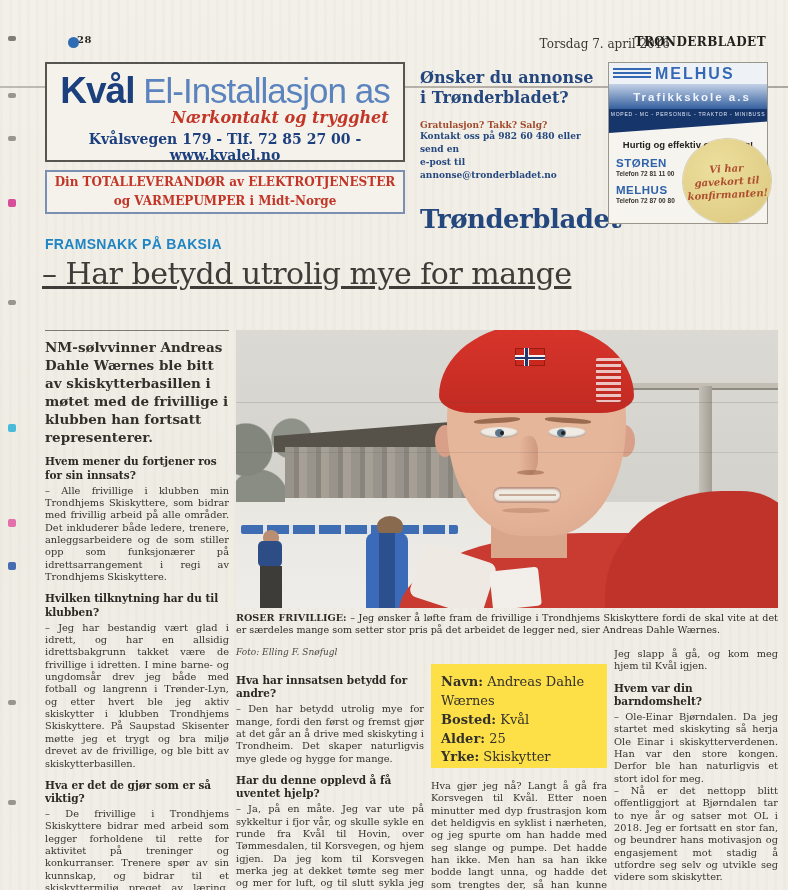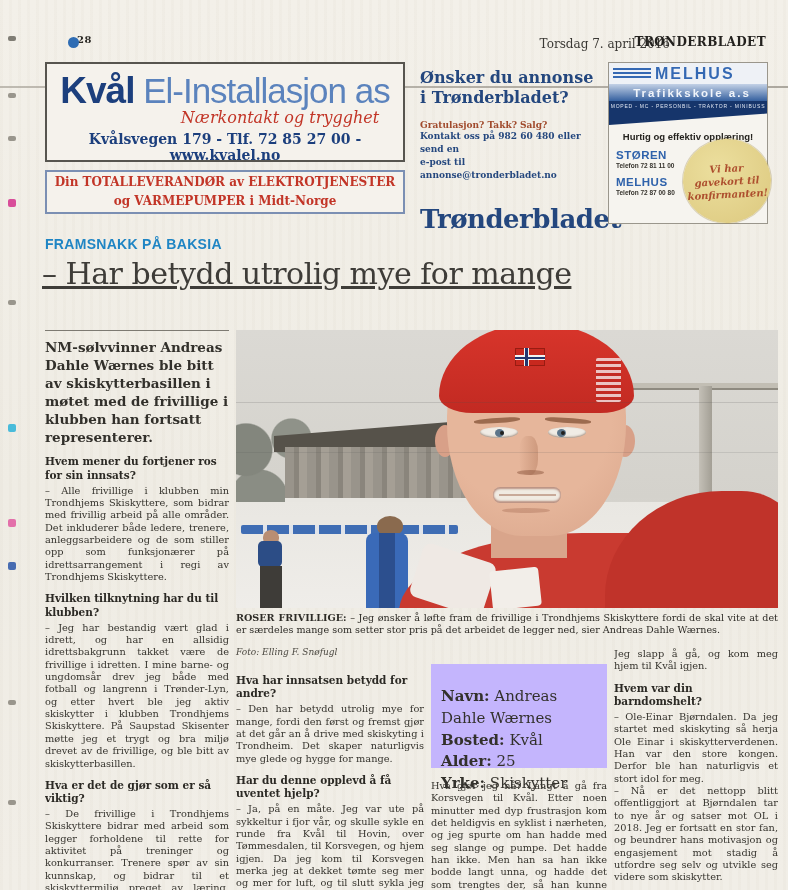--- a/index.html
+++ b/index.html
@@ -22,57 +22,57 @@
   .pg-masthead { position:absolute; right:22px; top:5px; font-size:12px; font-weight:bold; letter-spacing:.4px; color:#23211e; }
   .pg-rule { position:absolute; left:0; top:56px; width:788px; height:2px; background:linear-gradient(90deg,#a9a49a,#8f8a80); opacity:.7; }
 
   
   .reg { width:8px; height:8px; border-radius:2px; opacity:.85; }
 
   
   .kval-box { left:45px; top:62px; width:360px; height:100px; border:2px solid #57554f; background:#f5f2ec; padding-top:6px; text-align:center; }
   .kval-brand-b { font-family:"Liberation Sans",sans-serif; font-weight:800; font-size:37px; color:#1c3f7d; letter-spacing:-1px; }
   .kval-brand-r { font-family:"Liberation Sans",sans-serif; font-weight:500; font-size:35px; color:#5b83bd; letter-spacing:-1px; }
-  .kval-tag { font-size:16px; font-weight:normal; font-style:italic; color:#c23527; margin-top:-4px; padding-left:110px; }
+  .kval-tag { font-size:16px; font-weight:bold; font-style:italic; color:#c23527; margin-top:-4px; padding-left:110px; }
   .kval-addr { font-size:14px; font-weight:bold; color:#1c3f7d; margin-top:4px; }
   .kval-banner { left:45px; top:170px; width:360px; height:44px; border:2px solid #7b8fb3; background:#f5f2ec; display:flex; align-items:center; justify-content:center; text-align:center; }
   .kval-banner span { font-size:12px; line-height:1.55; font-weight:bold; color:#c23527; }
 
   
   .ann-title { font-size:16px; font-weight:800; color:#24477e; line-height:1.25; }
   .ann-sub1 { font-size:9px; font-weight:bold; color:#a04a2c; }
   .ann-sub { font-size:9px; font-weight:bold; color:#24477e; line-height:1.45; }
   .ann-logo { font-size:26px; font-weight:800; color:#24477e; letter-spacing:-.5px; }
 
   
   .mel-box { left:608px; top:62px; width:160px; height:162px; border:1px solid #9a968c; background:#f6f4ef; overflow:visible; }
   .mel-row1 { height:21px; background:#eef1f6; display:flex; align-items:center; padding:0 4px; }
   .mel-stripes { width:38px; height:12px; background:repeating-linear-gradient(180deg,#3468b3 0 2px,#eef1f6 2px 4px); margin-right:4px; }
   .mel-brand { font-family:"Liberation Sans",sans-serif; font-weight:800; font-size:16px; letter-spacing:2px; color:#3468b3; text-shadow:0 0 1px #fff; }
-  .mel-row2 { height:17px; background:linear-gradient(180deg,#c3d1e6,#35609f); display:flex; align-items:center; justify-content:center;padding-left:8px; }
+  .mel-row2 { height:25px; background:linear-gradient(180deg,#c3d1e6,#35609f); display:flex; align-items:center; justify-content:center;padding-left:8px; }
   .mel-brand2 { font-family:"Liberation Sans",sans-serif; font-weight:bold; font-size:11.5px; letter-spacing:2px; color:#f0f4fa; }
   .mel-row3 { height:10px; background:#16356b; display:flex; align-items:center; justify-content:center; }
   .mel-services { font-family:"Liberation Sans",sans-serif; font-size:5px; letter-spacing:.8px; color:#dfe6f2; white-space:nowrap; }
   .mel-wedge { height:14px; background:#16356b; clip-path:polygon(0 0,100% 0,100% 18%,0 100%); }
   .mel-slogan { text-align:center; font-family:"Liberation Sans",sans-serif; font-weight:bold; font-size:9.5px; color:#25231f; margin-top:6px; }
   .mel-loc { font-family:"Liberation Sans",sans-serif; font-weight:800; font-size:11.5px; color:#2f62ab; letter-spacing:.5px; margin:7px 0 0 7px; }
   .mel-tel { font-family:"Liberation Sans",sans-serif; font-weight:bold; font-size:6.5px; color:#36332d; margin:1px 0 0 7px; }
   .mel-sticker { position:absolute; right:-4px; top:76px; width:88px; height:84px; border-radius:50%; background:radial-gradient(circle at 40% 35%,#ecdf9e,#dcc87e); display:flex; align-items:center; justify-content:center; text-align:center; transform:rotate(-3deg); box-shadow:0 0 0 1px rgba(160,140,80,.35); }
   .mel-sticker span { font-size:10px; line-height:1.3; font-weight:bold; font-style:italic; color:#ad4f2e; padding:0 8px; }
 
   
   .kicker { left:45px; top:236px; font-family:"Liberation Sans",sans-serif; font-weight:800; font-size:14px; letter-spacing:.3px; color:#1f85c4; }
   .headline { left:42px; top:256px; width:740px; font-size:30px; font-weight:500; color:#3e3c38; letter-spacing:-.5px;text-decoration:underline; }
 
   .col { position:absolute; overflow:hidden; }
   .lede { border-top:1px solid #7d7a72; padding-top:7px; font-size:13.5px; font-weight:bold; line-height:1.34; color:#32302b; }
   .q { font-size:10.5px; font-weight:bold; line-height:1.25; margin:9px 0 3px; color:#2b2924; }
   .a { font-size:9.8px; line-height:1.26; text-align:justify; color:#36342e; }
 
-  .factbox { background:#c4b5fd; padding:22px 10px; font-size:15px; line-height:1.45; color:#33312c; }
+  .factbox { background:#fde047; padding:9px 10px; font-size:13px; line-height:1.45; color:#33312c; }
   .factbox b { font-weight:800; }
 
   .caption { font-size:9.6px; line-height:1.3; text-align:justify; color:#2e2c27; }
   .caption .lead { font-weight:800; }
   .credit { font-size:9px; font-style:italic; color:#4d4a43; margin-top:10px; }
 
   
   .photo { left:236px; top:330px; width:542px; height:278px; overflow:hidden; background:linear-gradient(180deg,#dbd9d4 0%,#d4d2cc 60%,#e6e4df 100%); }
   .ph { position:absolute; }
 </style>

